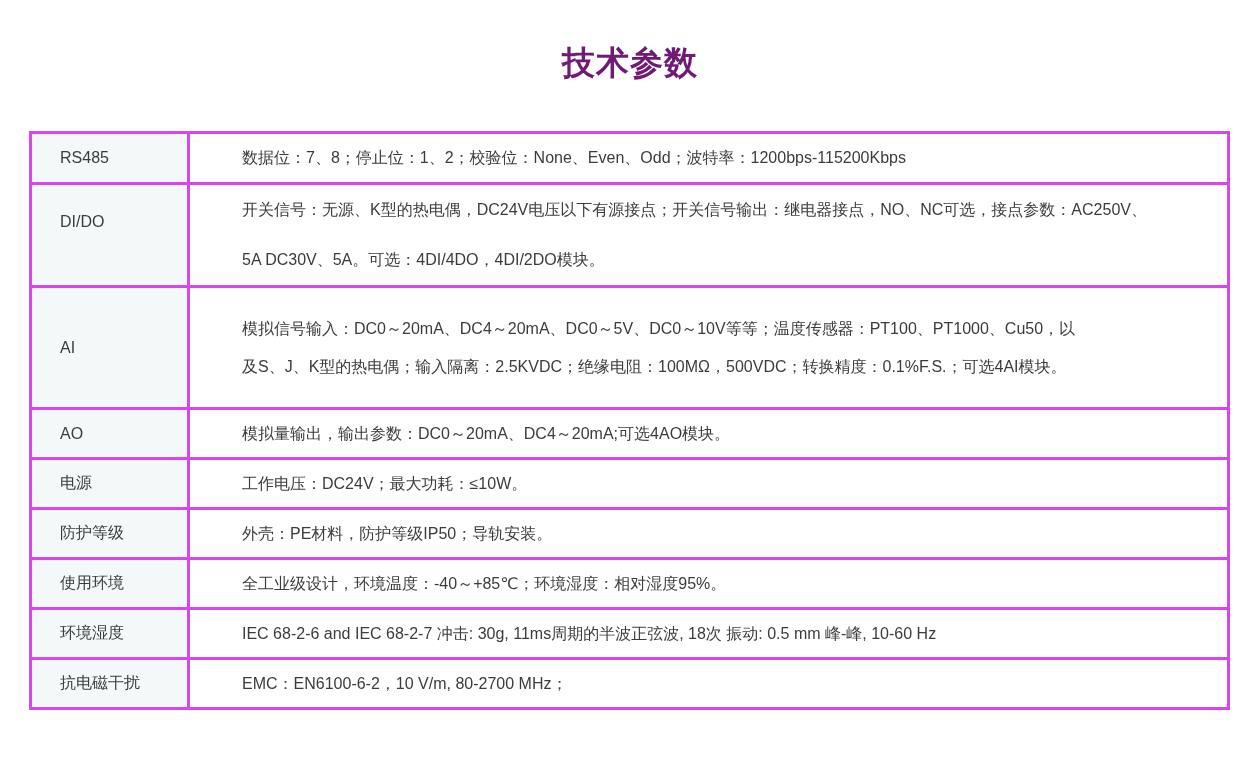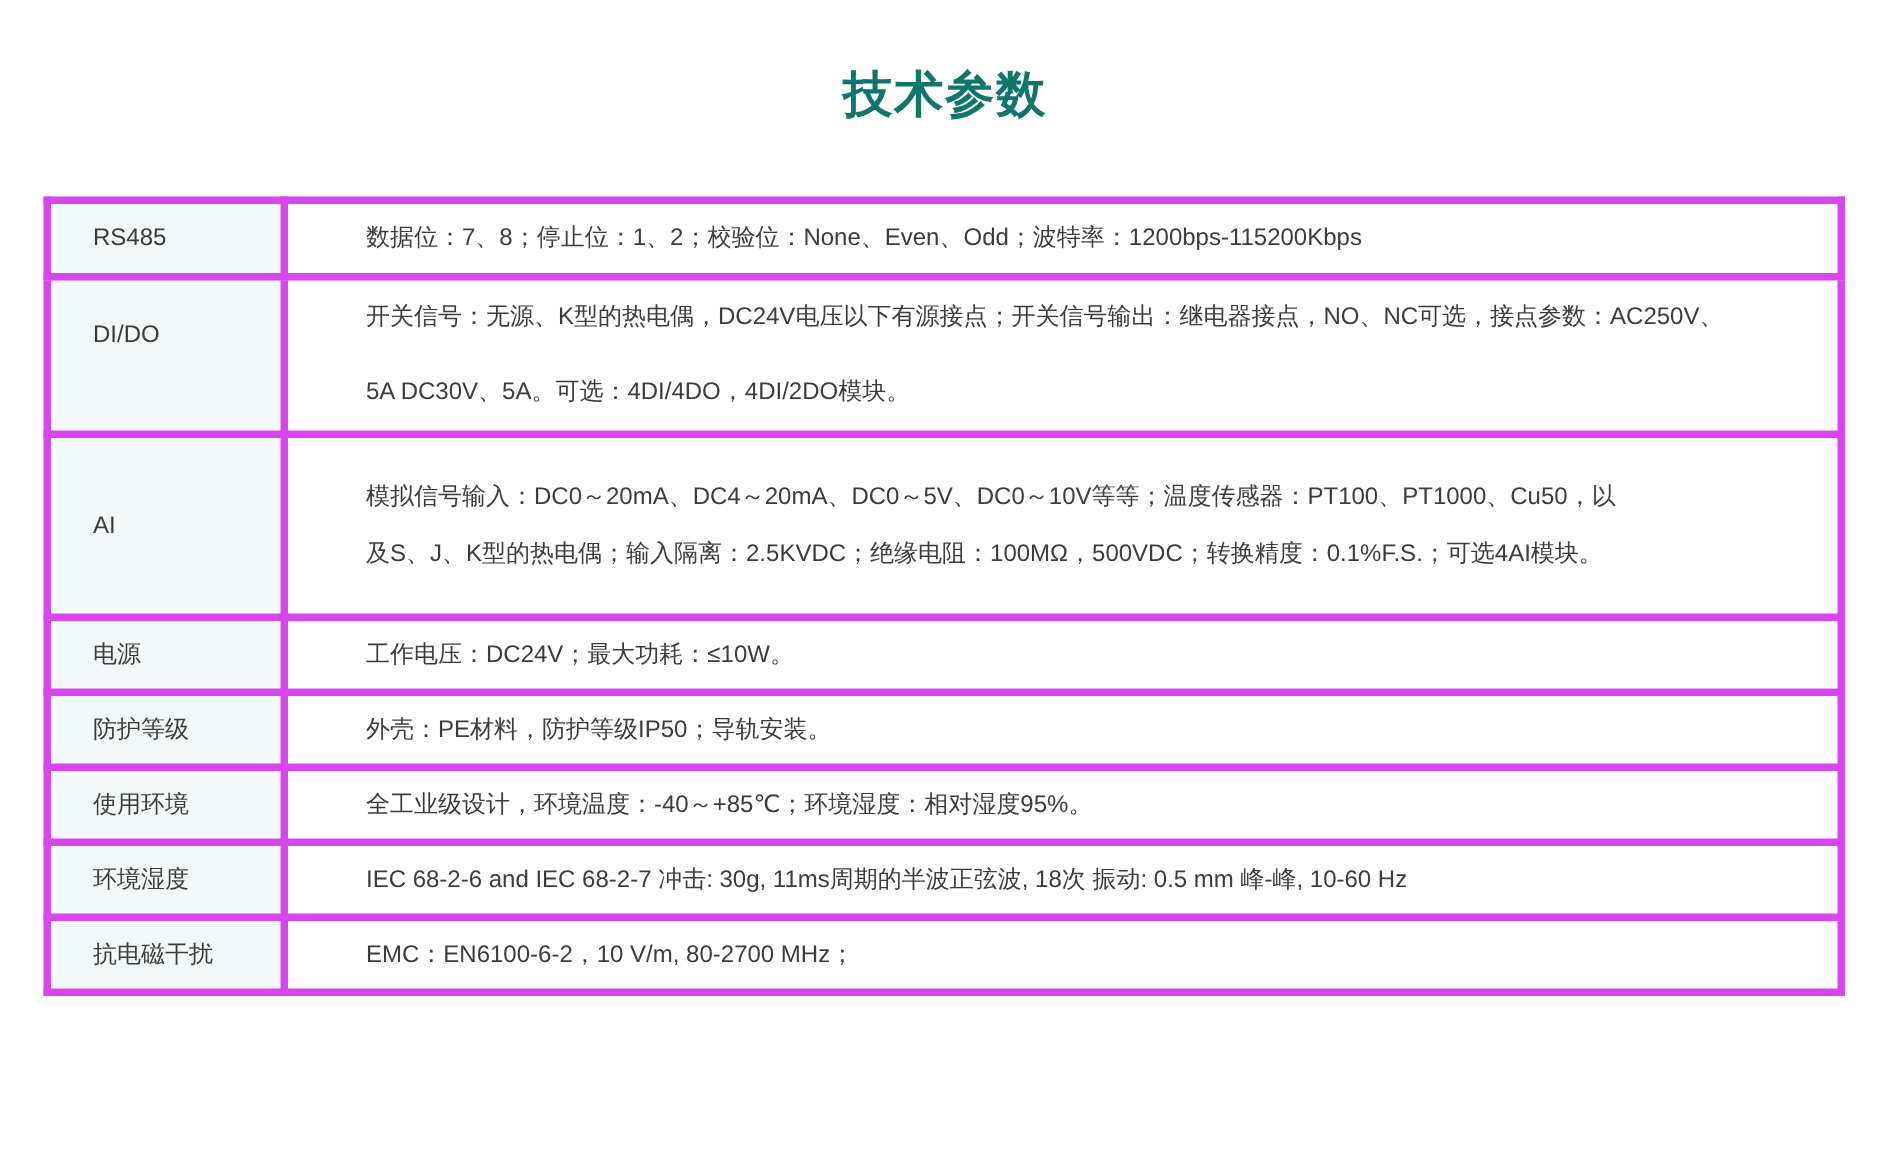--- a/index.html
+++ b/index.html
@@ -14,33 +14,33 @@
     height: 776px;
     box-sizing: border-box;
     overflow: hidden;
   }
   h1.page-title {
     margin: 42px 0 0 0;
     text-align: center;
     font-size: 33px;
     line-height: 41px;
     font-weight: 700;
-    color: #0f766e;
+    color: #701a75;
     letter-spacing: 1px;
   }
   table.spec-table {
     margin: 48px 29px 0 29px;
     width: 1201px;
     border-collapse: collapse;
     border: 2px solid #2f9fab;
     table-layout: fixed;
   }
   table.spec-table th,
   table.spec-table td {
-    border: 5px solid #d946ef;
+    border: 3px solid #d946ef;
     font-size: 16px;
     color: #3c3c3c;
     vertical-align: middle;
     box-sizing: border-box;
   }
   table.spec-table th {
     width: 158px;
     background: #f3f9f9;
     font-weight: 400;
     text-align: left;
@@ -77,20 +77,24 @@
       <tr class="r1 row-dido">
         <th>DI/DO</th>
         <td>开关信号：无源、K型的热电偶，DC24V电压以下有源接点；开关信号输出：继电器接点，NO、NC可选，接点参数：AC250V、
 5A DC30V、5A。可选：4DI/4DO，4DI/2DO模块。</td>
       </tr>
       <tr class="r2 row-ai">
         <th>AI</th>
         <td>模拟信号输入：DC0～20mA、DC4～20mA、DC0～5V、DC0～10V等等；温度传感器：PT100、PT1000、Cu50，以
 及S、J、K型的热电偶；输入隔离：2.5KVDC；绝缘电阻：100MΩ，500VDC；转换精度：0.1%F.S.；可选4AI模块。</td>
       </tr>
+      <tr class="r3">
+        <th>AO</th>
+        <td>模拟量输出，输出参数：DC0～20mA、DC4～20mA;可选4AO模块。</td>
+      </tr>
       <tr class="r4">
         <th>电源</th>
         <td>工作电压：DC24V；最大功耗：≤10W。</td>
       </tr>
       <tr class="r5">
         <th>防护等级</th>
         <td>外壳：PE材料，防护等级IP50；导轨安装。</td>
       </tr>
       <tr class="r6">
         <th>使用环境</th>

